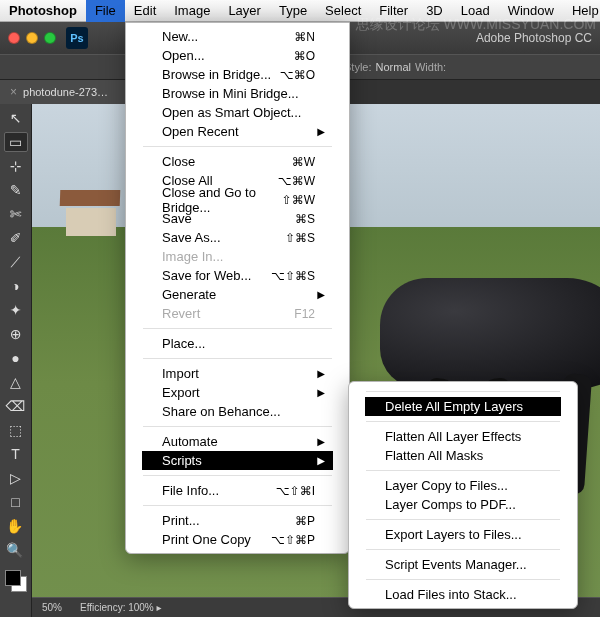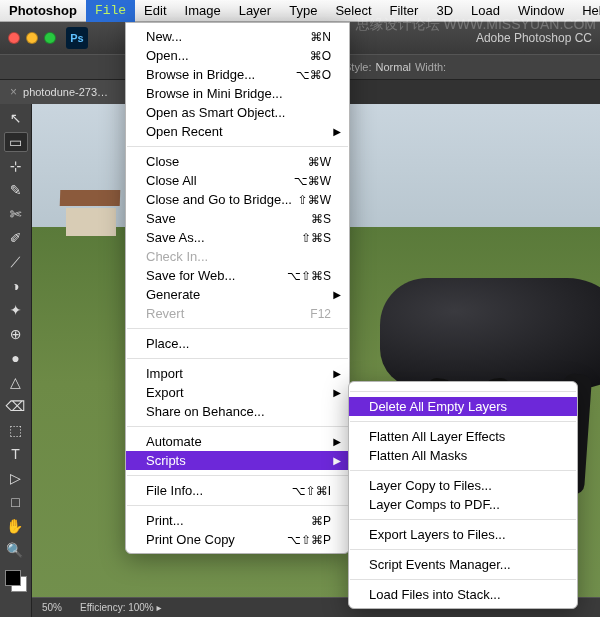--- a/index.html
+++ b/index.html
@@ -3,21 +3,21 @@
 <meta charset="utf-8">
 <style>
   * { margin: 0; padding: 0; box-sizing: border-box; font-family: "Lucida Grande", "Helvetica Neue", Arial, sans-serif; }
   body { width: 600px; height: 617px; background: #333; overflow: hidden; position: relative; }
   
   
   .menubar { height: 22px; background: linear-gradient(#fafafa,#e4e4e4); display: flex; align-items: center; font-size: 13px; color: #000; border-bottom: 1px solid #aaa; }
   .menubar .apple { width: 26px; text-align: center; font-size: 14px; }
   .menubar .mi { padding: 0 9px; height: 22px; line-height: 22px; }
   .menubar .mi.bold { font-weight: bold; }
-  .menubar .mi.sel { background: #2a6dd6; color: #bef264; font-family: Liberation Mono, monospace; }
+  .menubar .mi.sel { background: #2a6dd6; color: #000000; }
   
   
   .app-top { height: 32px; background: linear-gradient(#4a4a4a,#393939); display:flex; align-items:center; position: relative; }
   .traffic { display:flex; gap:6px; padding-left:8px; }
   .tl { width:12px; height:12px; border-radius:50%; border:1px solid rgba(0,0,0,.3); }
   .tl.r{background:#ff5f57}.tl.y{background:#febc2e}.tl.g{background:#28c840}
   .ps-badge { margin-left:10px; width:22px;height:22px;background:#001d36;color:#5fc1ff;font-weight:bold;font-size:11px;display:flex;align-items:center;justify-content:center;border-radius:3px;}
   .app-title { position:absolute; right:8px; top:0; color:#ccc; font-size:12px; line-height:32px;}
   
   .opt-bar { height:26px; background:#424242; border-top:1px solid #555; border-bottom:1px solid #222; display:flex; align-items:center; color:#ccc; font-size:11px; padding-left:40px; gap:4px;}
@@ -44,25 +44,25 @@
   .house .roof{position:absolute;top:4px;left:-6px;width:60px;height:16px;background:#8b5a3c;transform:skewX(-2deg);}
   .horse{ position:absolute; right:-40px; top:28%; width:300px; height:260px;}
   .hb{position:absolute;top:30px;left:40px;width:250px;height:110px;background:radial-gradient(ellipse at 30% 30%,#3a3a3f,#0d0d10);border-radius:60px 80px 60px 50px;}
   .hl1{position:absolute;top:130px;left:80px;width:26px;height:120px;background:#111;border-radius:10px;transform:rotate(8deg);}
   .hl2{position:absolute;top:130px;left:150px;width:26px;height:120px;background:#111;border-radius:10px;transform:rotate(-6deg);}
   .hl3{position:absolute;top:126px;left:220px;width:28px;height:120px;background:#161618;border-radius:10px;transform:rotate(4deg);}
   
   .status { position:absolute; bottom:0; left:32px; right:0; height:20px; background:#3b3b3b; border-top:1px solid #555; color:#ccc; font-size:10px; display:flex; align-items:center; gap:18px; padding-left:10px;}
   
   
-  .menu, .submenu { position:absolute; background:#fff; border:1px solid #b6b6b6; box-shadow:0 6px 24px rgba(0,0,0,.35); font-size:13px; color:#000; padding:4px 0; border-radius:0 0 6px 6px;}
+  .menu, .submenu { position:absolute; background:#fff; border:1px solid #b6b6b6; box-shadow:0 6px 24px rgba(0,0,0,.35); font-size:13px; color:#000; padding:4px 16px; border-radius:0 0 6px 6px;}
   .menu { top:22px; left:125px; width:225px; z-index:10;}
   .submenu { top:381px; left:348px; width:230px; z-index:11; border-radius:6px;}
   .row { height:19px; display:flex; align-items:center; padding:0 18px 0 20px; position:relative;}
-  .row.sel{ background:#6d28d9; color:#fff;}
+  .row.sel{ background:#000000; color:#fff;}
   .row.dis{ color:#aaa;}
   .row .sc{ margin-left:auto; font-size:12px;}
   .row .arr{ position:absolute; right:8px; font-size:10px;}
   .sep{ height:1px; background:#e0e0e0; margin:5px 1px;}
   
   .watermark{position:absolute;top:16px;right:4px;color:rgba(255,255,255,.25);font-size:14px;}
 </style>
 </head>
 <body>
 
@@ -198,21 +198,21 @@
     </div>
     <div class="row">
       <span>Save</span>
       <span class="sc">⌘S</span>
     </div>
     <div class="row">
       <span>Save As...</span>
       <span class="sc">⇧⌘S</span>
     </div>
     <div class="row dis">
-      <span>Check In...</span>
+      <span>Image In...</span>
     </div>
     <div class="row">
       <span>Save for Web...</span>
       <span class="sc">⌥⇧⌘S</span>
     </div>
     <div class="row">
       <span>Generate</span>
       <span class="arr">▶</span>
     </div>
     <div class="row dis">

